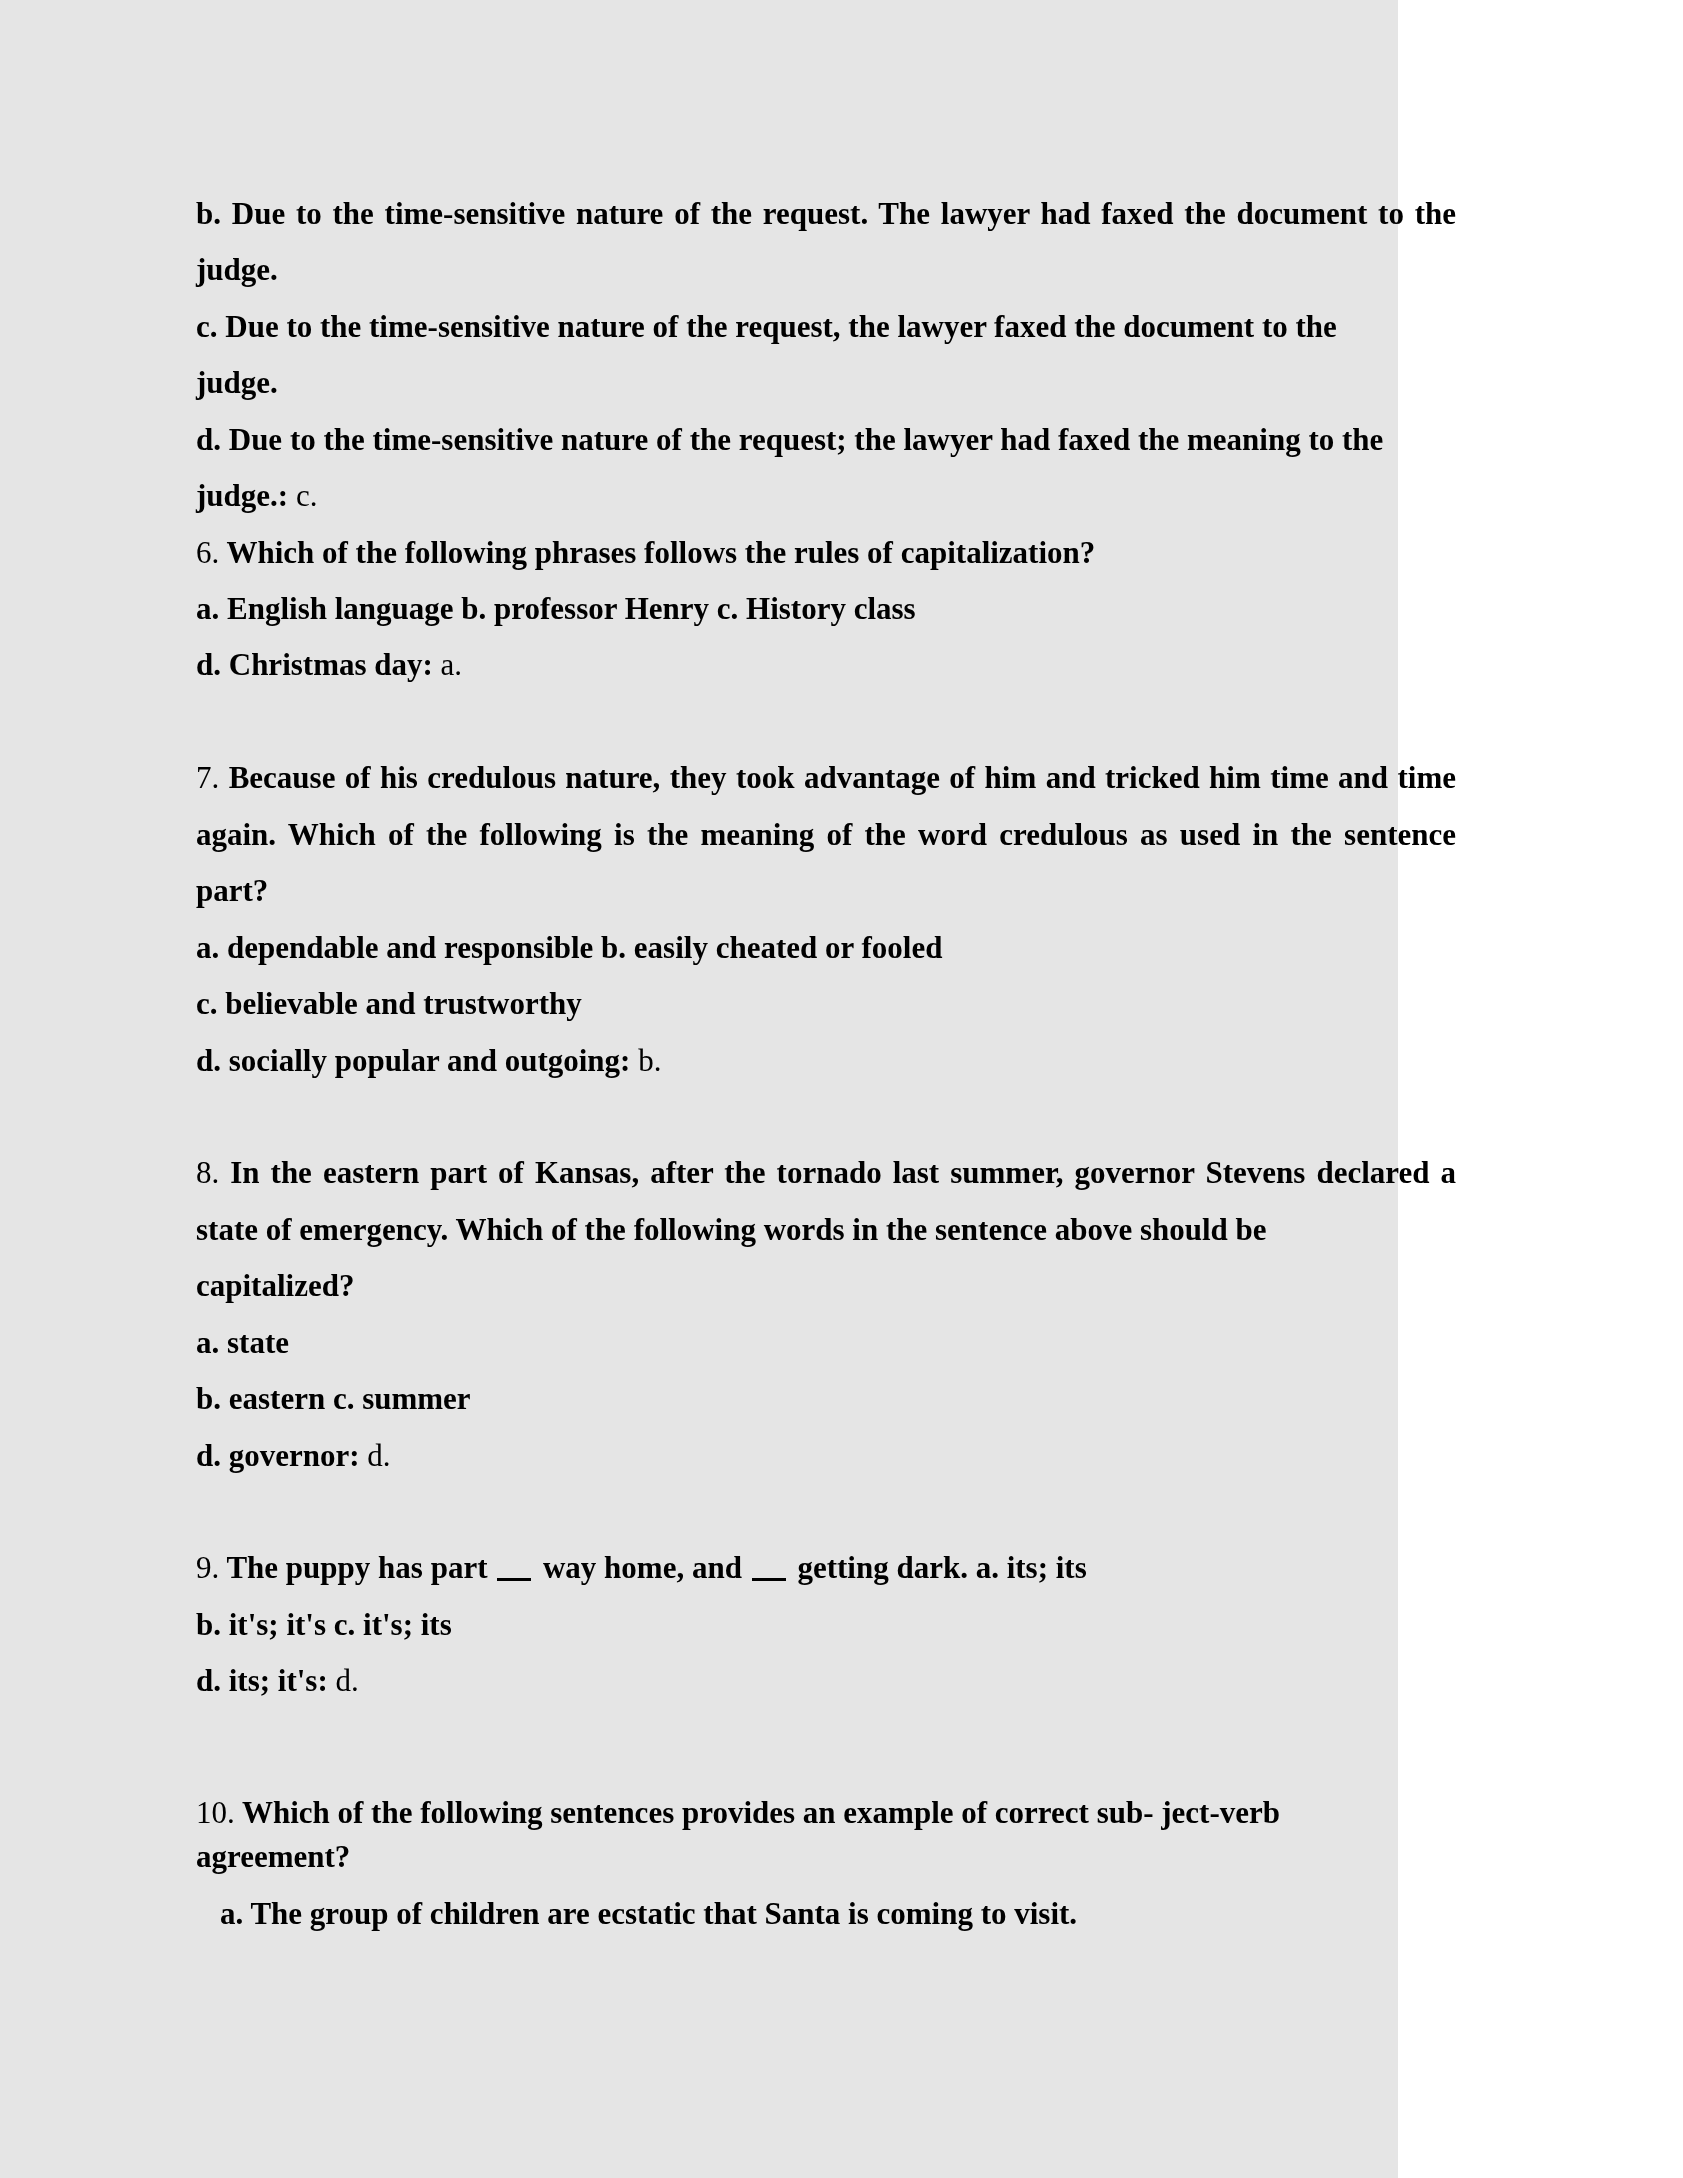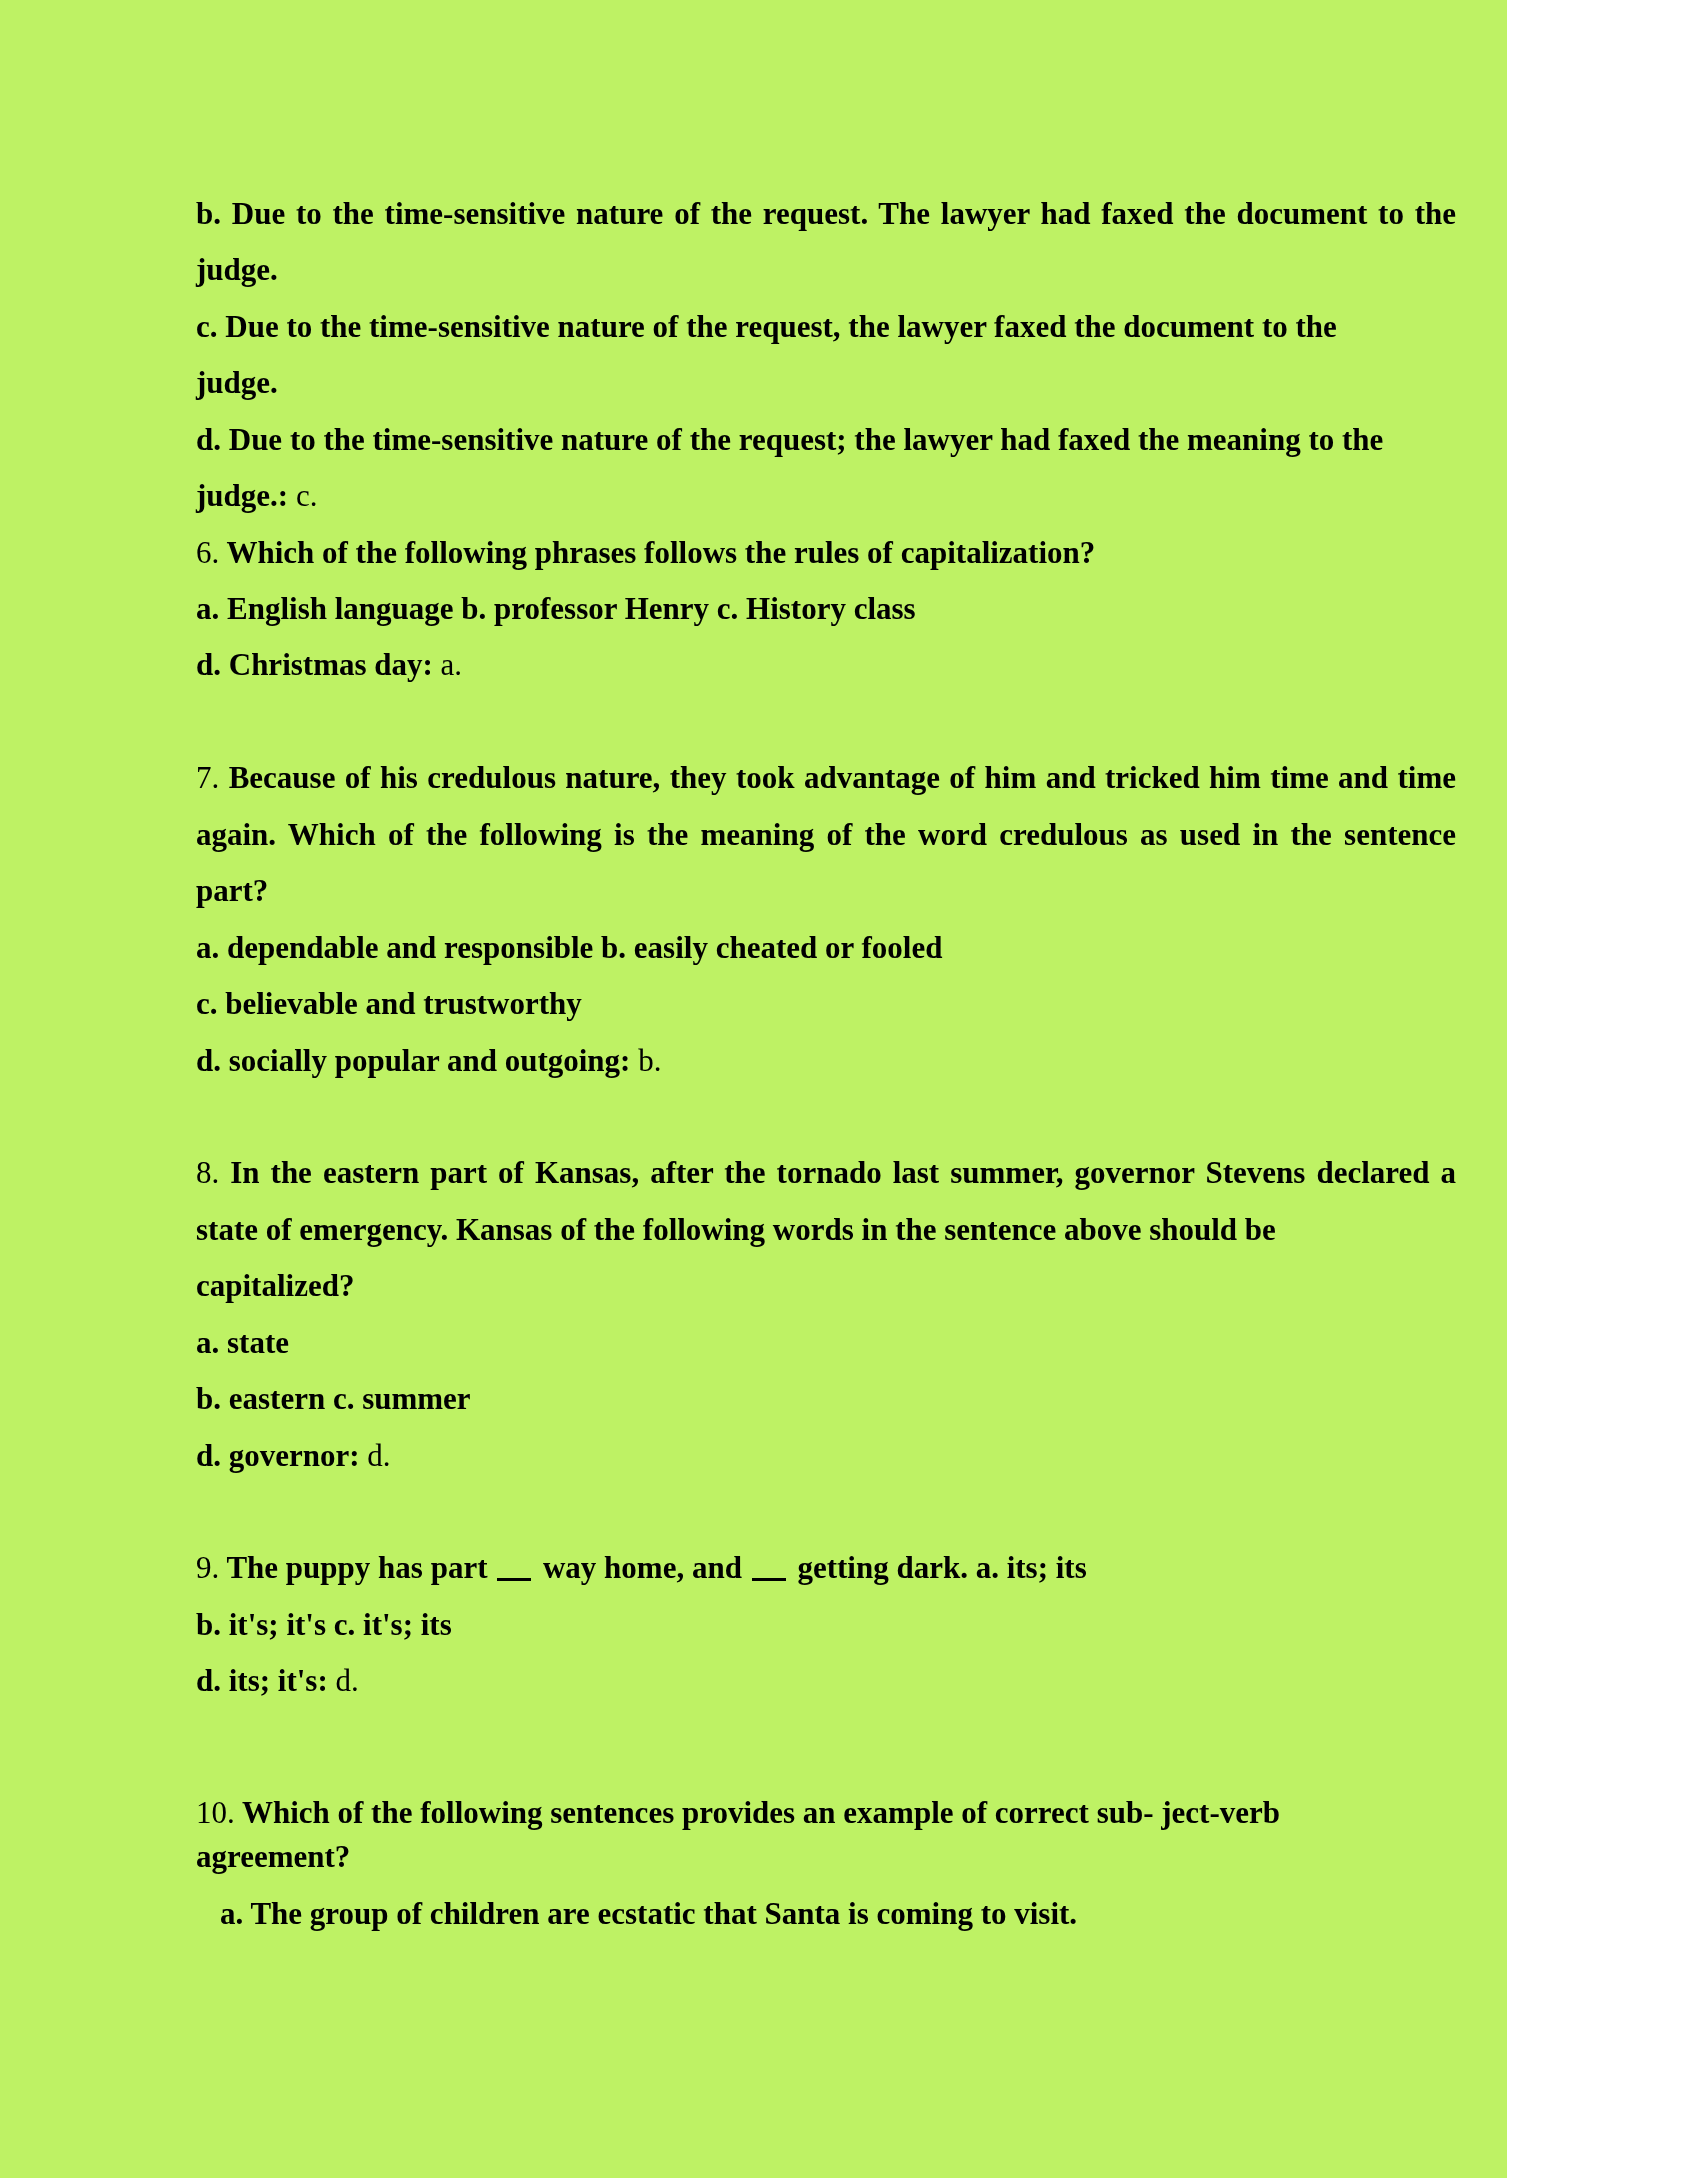--- a/index.html
+++ b/index.html
@@ -12,23 +12,23 @@
       height: 2178px;
       position: relative;
       overflow: hidden;
       font-family: "Liberation Serif", "DejaVu Serif", serif;
       color: #000000;
     }
     .page {
       position: absolute;
       left: 0;
       top: 0;
-      width: 1507px;
+      width: 1398px;
       height: 2178px;
-      background: #bef264;
+      background: #e5e5e5;
     }
     .line {
       position: absolute;
       left: 196px;
       font-size: 31px;
       line-height: 40px;
       white-space: nowrap;
       font-weight: bold;
     }
     .reg { font-weight: normal; }
@@ -68,21 +68,21 @@
   <div class="line" style="top:645px;"><span>d. Christmas day:</span><span class="reg"> a.</span></div>
 
   <div class="line" style="top:758px;"><span class="just"><span class="reg">7.</span><span> Because of his credulous nature, they took advantage of him and tricked him time and time</span></span></div>
   <div class="line" style="top:815px;"><span class="just">again. Which of the following is the meaning of the word credulous as used in the sentence</span></div>
   <div class="line" style="top:871px;">part?</div>
   <div class="line" style="top:928px;">a. dependable and responsible b. easily cheated or fooled</div>
   <div class="line" style="top:984px;">c. believable and trustworthy</div>
   <div class="line" style="top:1041px;"><span>d. socially popular and outgoing:</span><span class="reg"> b.</span></div>
 
   <div class="line" style="top:1153px;"><span class="just"><span class="reg">8.</span><span> In the eastern part of Kansas, after the tornado last summer, governor Stevens declared a</span></span></div>
-  <div class="line" style="top:1210px;">state of emergency. Kansas of the following words in the sentence above should be</div>
+  <div class="line" style="top:1210px;">state of emergency. Which of the following words in the sentence above should be</div>
   <div class="line" style="top:1266px;">capitalized?</div>
   <div class="line" style="top:1323px;">a. state</div>
   <div class="line" style="top:1379px;">b. eastern c. summer</div>
   <div class="line" style="top:1436px;"><span>d. governor:</span><span class="reg"> d.</span></div>
 
   <div class="line" style="top:1548px;"><span class="reg">9.</span><span> The puppy has part</span> <span class="blank"></span> <span>way home, and</span> <span class="blank"></span> <span>getting dark. a. its; its</span></div>
   <div class="line" style="top:1605px;">b. it's; it's c. it's; its</div>
   <div class="line" style="top:1661px;"><span>d. its; it's:</span><span class="reg"> d.</span></div>
 
   <div class="line" style="top:1781px;margin-top:12px;"><span class="reg">10.</span><span> Which of the following sentences provides an example of correct sub- ject-verb</span></div>

